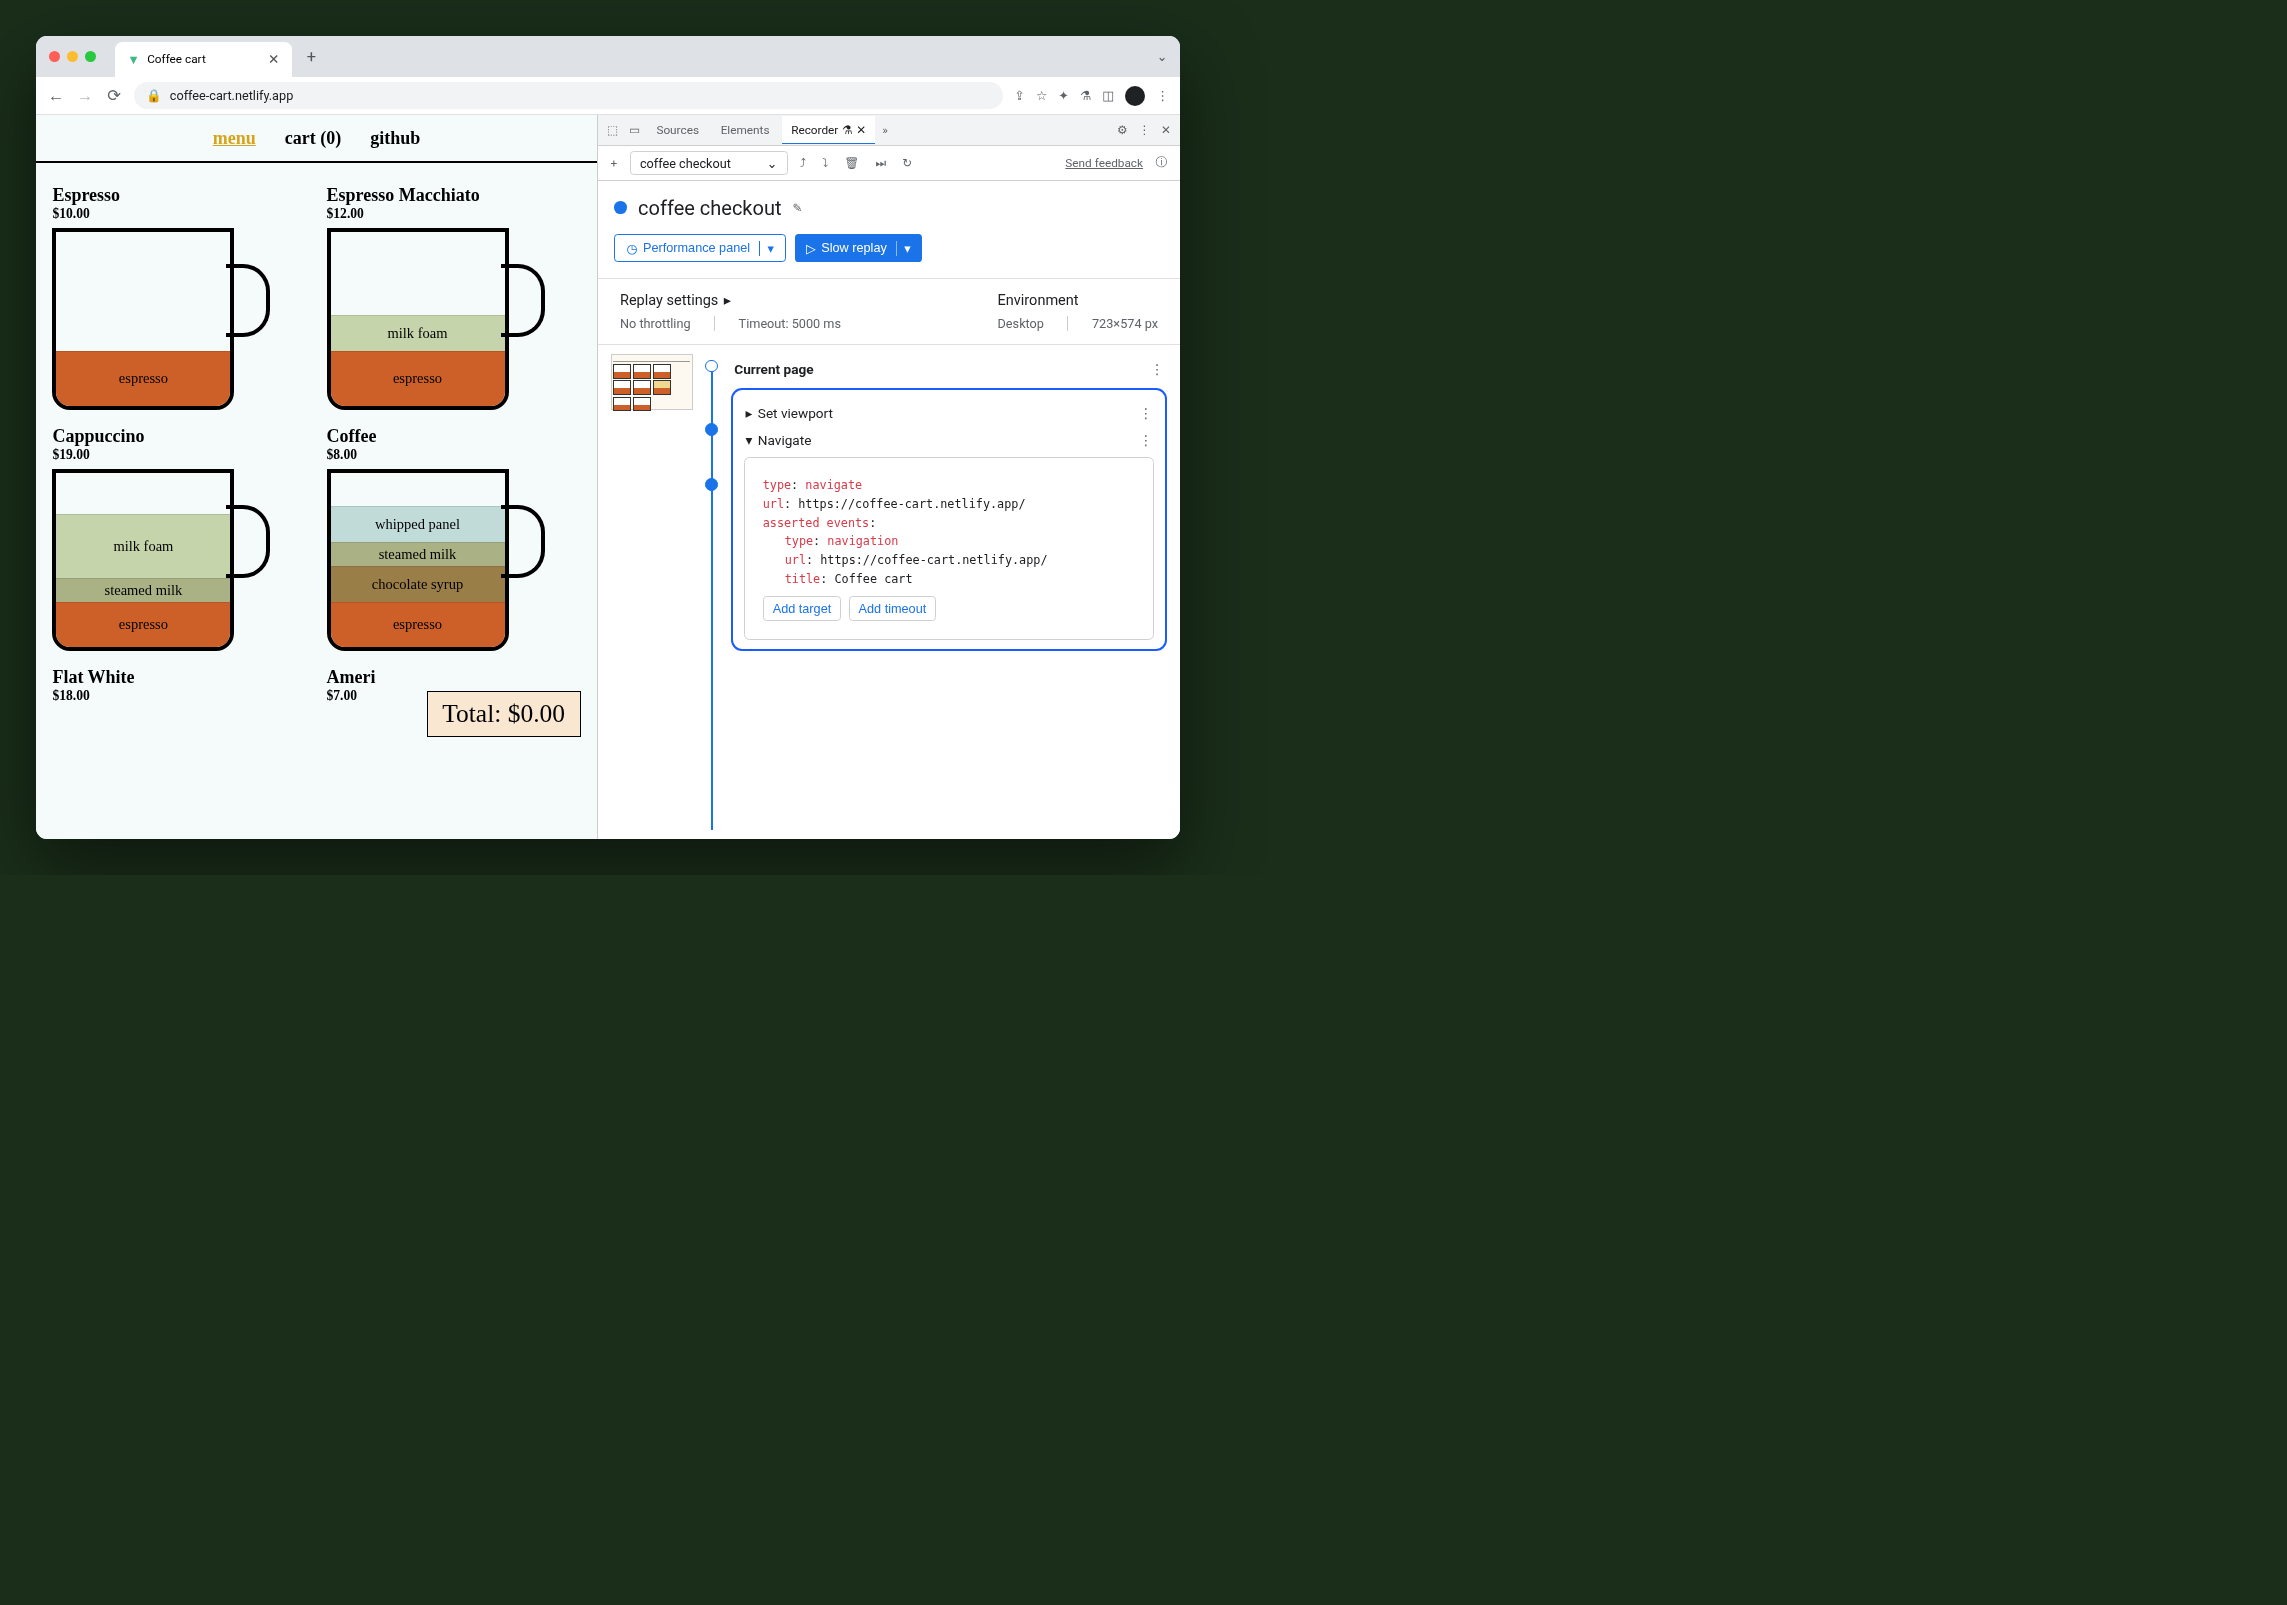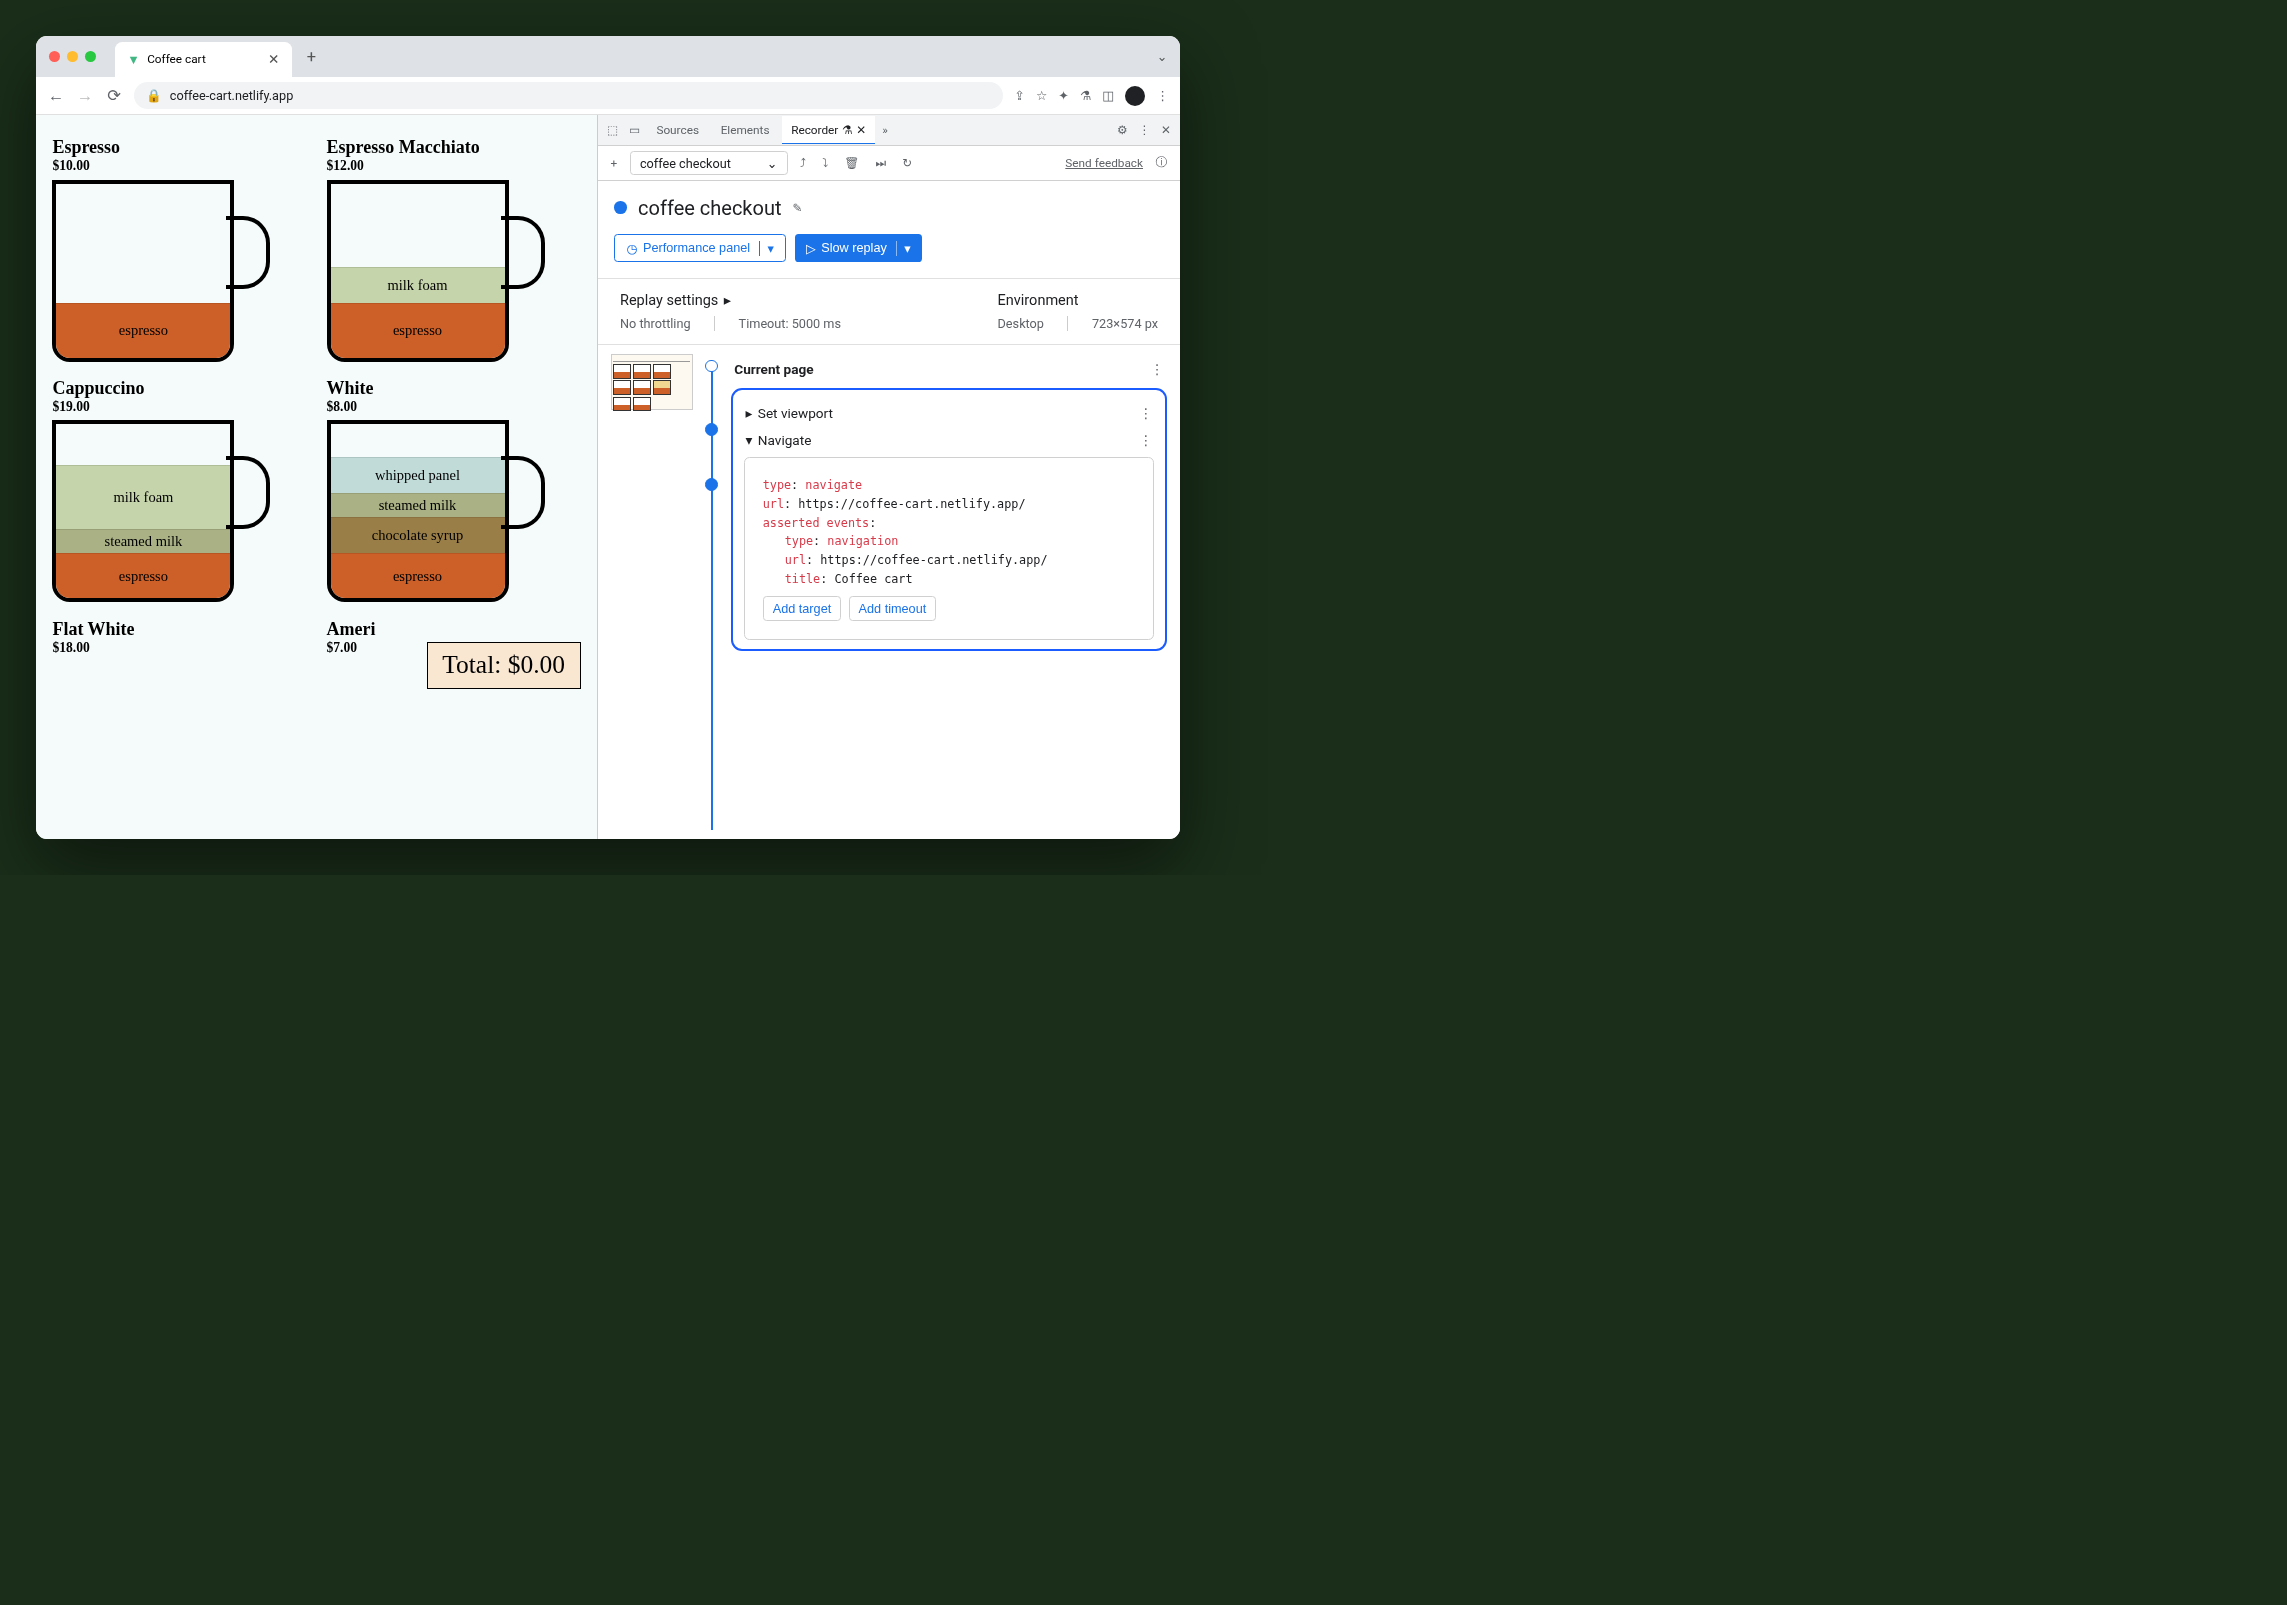--- a/index.html
+++ b/index.html
@@ -312,20 +312,25 @@
       <span>⚗</span>
       <span>◫</span>
       <div class="avatar"></div>
       <span>⋮</span>
     </div>
   </div>
 
   <div class="content">
 
     <div class="page">
+      <div class="page-nav">
+        <a class="active">menu</a>
+        <a>cart (0)</a>
+        <a>github</a>
+      </div>
       <div class="products">
 
         <div class="prod">
           <h3>Espresso</h3>
           <div class="price">$10.00</div>
           <div class="mug">
             <div class="mug-body">
               <div class="layer l-espresso">espresso</div>
             </div>
             <div class="handle"></div>
@@ -351,21 +356,21 @@
             <div class="mug-body">
               <div class="layer l-milkfoam" style="height:64px">milk foam</div>
               <div class="layer l-steamed">steamed milk</div>
               <div class="layer l-espresso" style="height:45px">espresso</div>
             </div>
             <div class="handle"></div>
           </div>
         </div>
 
         <div class="prod">
-          <h3>White</h3>
+          <h3>Coffee</h3>
           <div class="price">$8.00</div>
           <div class="mug">
             <div class="mug-body">
               <div class="layer l-whip">whipped panel</div>
               <div class="layer l-steamed">steamed milk</div>
               <div class="layer l-choc">chocolate syrup</div>
               <div class="layer l-espresso" style="height:45px">espresso</div>
             </div>
             <div class="handle"></div>
           </div>

